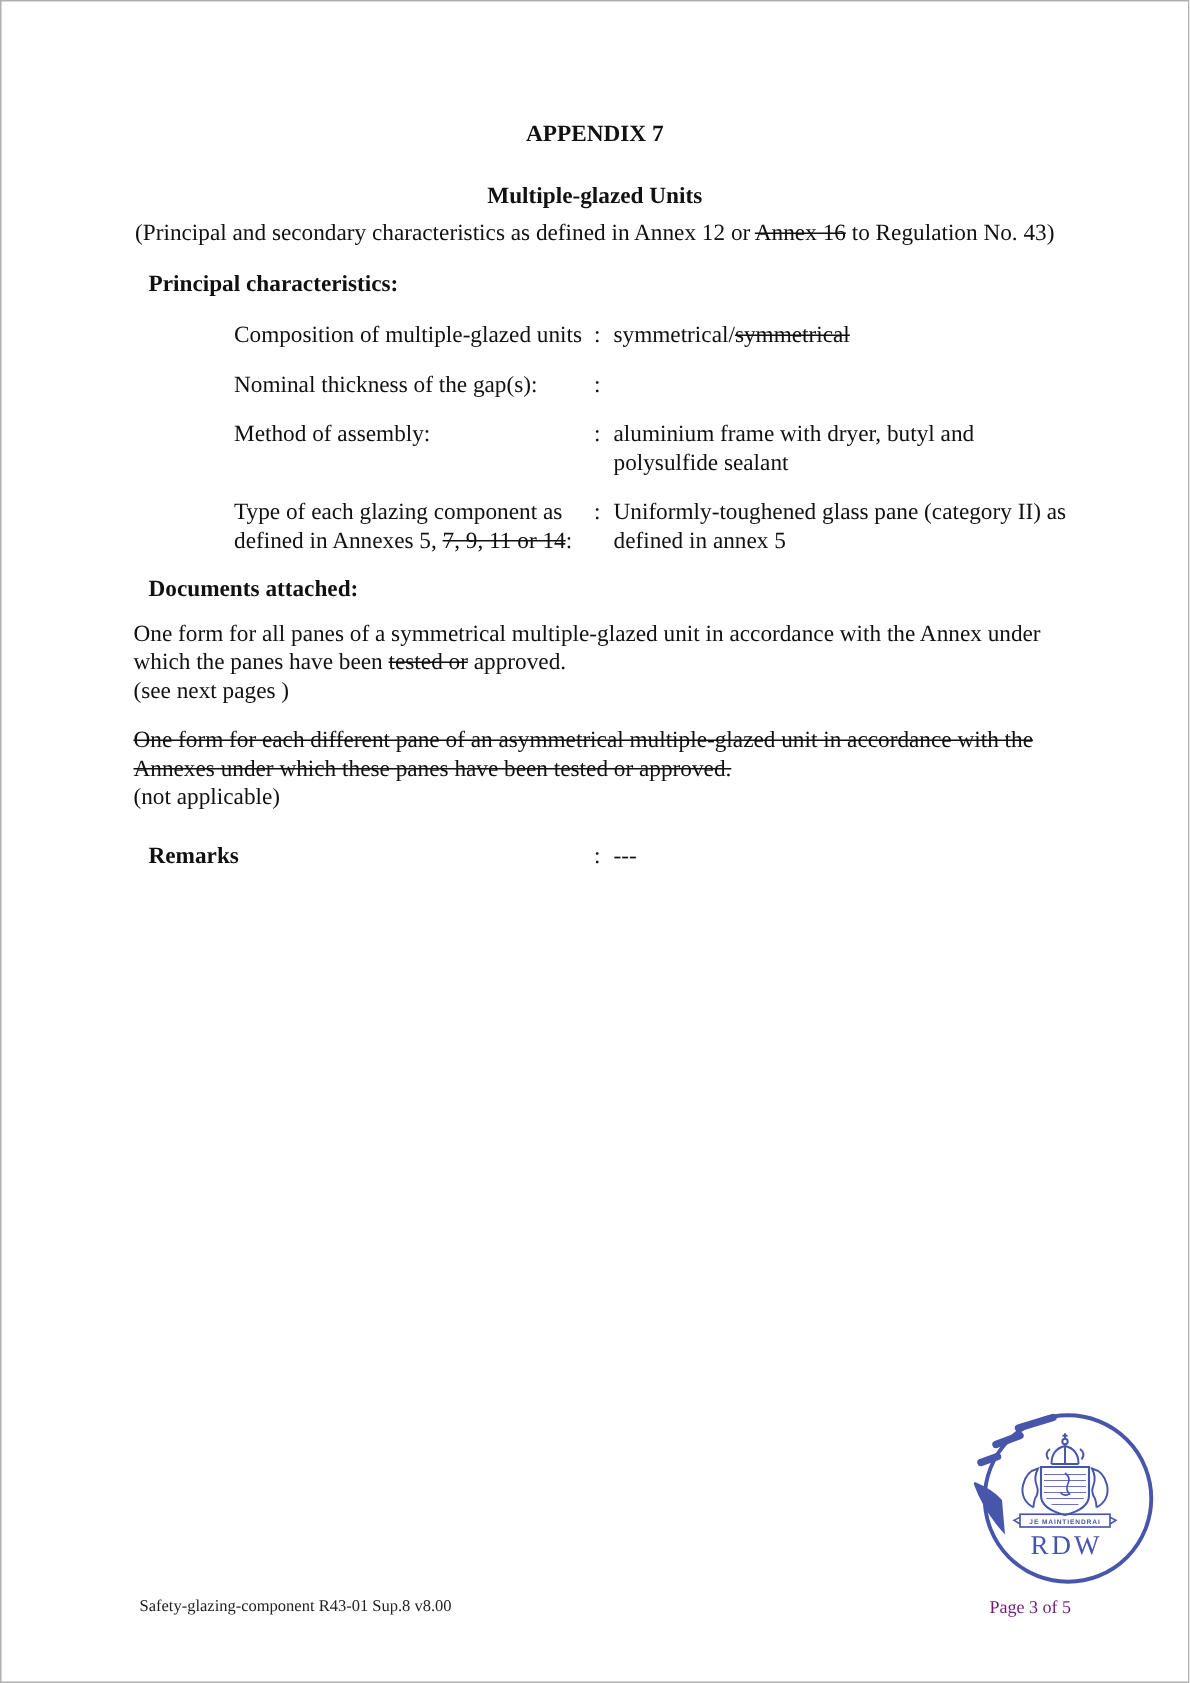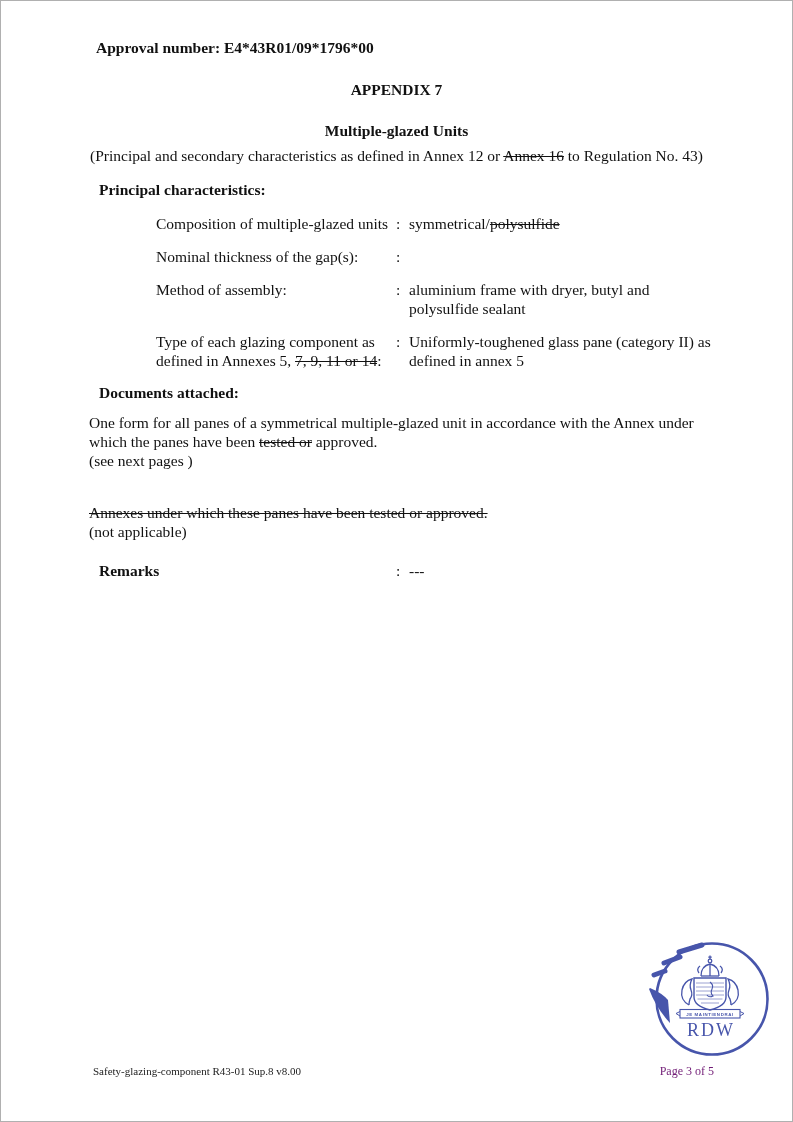--- a/index.html
+++ b/index.html
@@ -29,39 +29,38 @@
   .footer-left  { left:92px;  top:1061px; font-size:11px; color:#222; }
   .footer-right { right:78px; top:1061px; font-size:12px; color:#701a75; }
   
   .stamp { left:648px; top:930px; width:130px; height:128px; opacity:.93; }
 </style>
 </head>
 <body>
 
 <div class="page">
 
-  <div class="abs bold" style="left:95px; top:37px;">Approval number: E4*43R01/09*1796*00</div>
 
   <div class="abs center bold" style="top:79px;">APPENDIX 7</div>
 
   <div class="abs center bold" style="top:120px;">Multiple-glazed Units</div>
 
   <div class="abs center" style="top:145px;">
     <span>(Principal and secondary characteristics as defined in Annex 12 or </span><span class="strike">Annex 16</span><span> to Regulation No. 43)</span>
   </div>
 
   <div class="abs bold" style="left:98px; top:179px;">Principal characteristics:</div>
 
   <div class="abs char-table">
 
     <div class="char-row">
       <div>Composition of multiple-glazed units</div>
       <div>:</div>
       <div class="val">
-        <span>symmetrical/</span><span class="strike">polysulfide</span>
+        <span>symmetrical/</span><span class="strike">symmetrical</span>
       </div>
     </div>
 
     <div class="char-row">
       <div>Nominal thickness of the gap(s):</div>
       <div>:</div>
     </div>
 
     <div class="char-row">
       <div>Method of assembly:</div>
@@ -88,21 +87,21 @@
 
   <div class="abs bold" style="left:98px; top:382px;">Documents attached:</div>
 
   <div class="abs paragraph" style="top:412px;">
     <span>One form for all panes of a symmetrical multiple-glazed unit in accordance with the Annex under</span><br>
     <span>which the panes have been </span><span class="strike">tested or</span><span> approved.</span><br>
     <span>(see next pages )</span>
   </div>
 
   <div class="abs paragraph" style="top:483px;">
-    <br>
+    <span class="strike">One form for each different pane of an asymmetrical multiple-glazed unit in accordance with the</span><br>
     <span class="strike">Annexes under which these panes have been tested or approved.</span><br>
     <span>(not applicable)</span>
   </div>
 
   <div class="abs remarks-row">
     <div class="bold">Remarks</div>
     <div>:</div>
     <div>---</div>
   </div>
 

